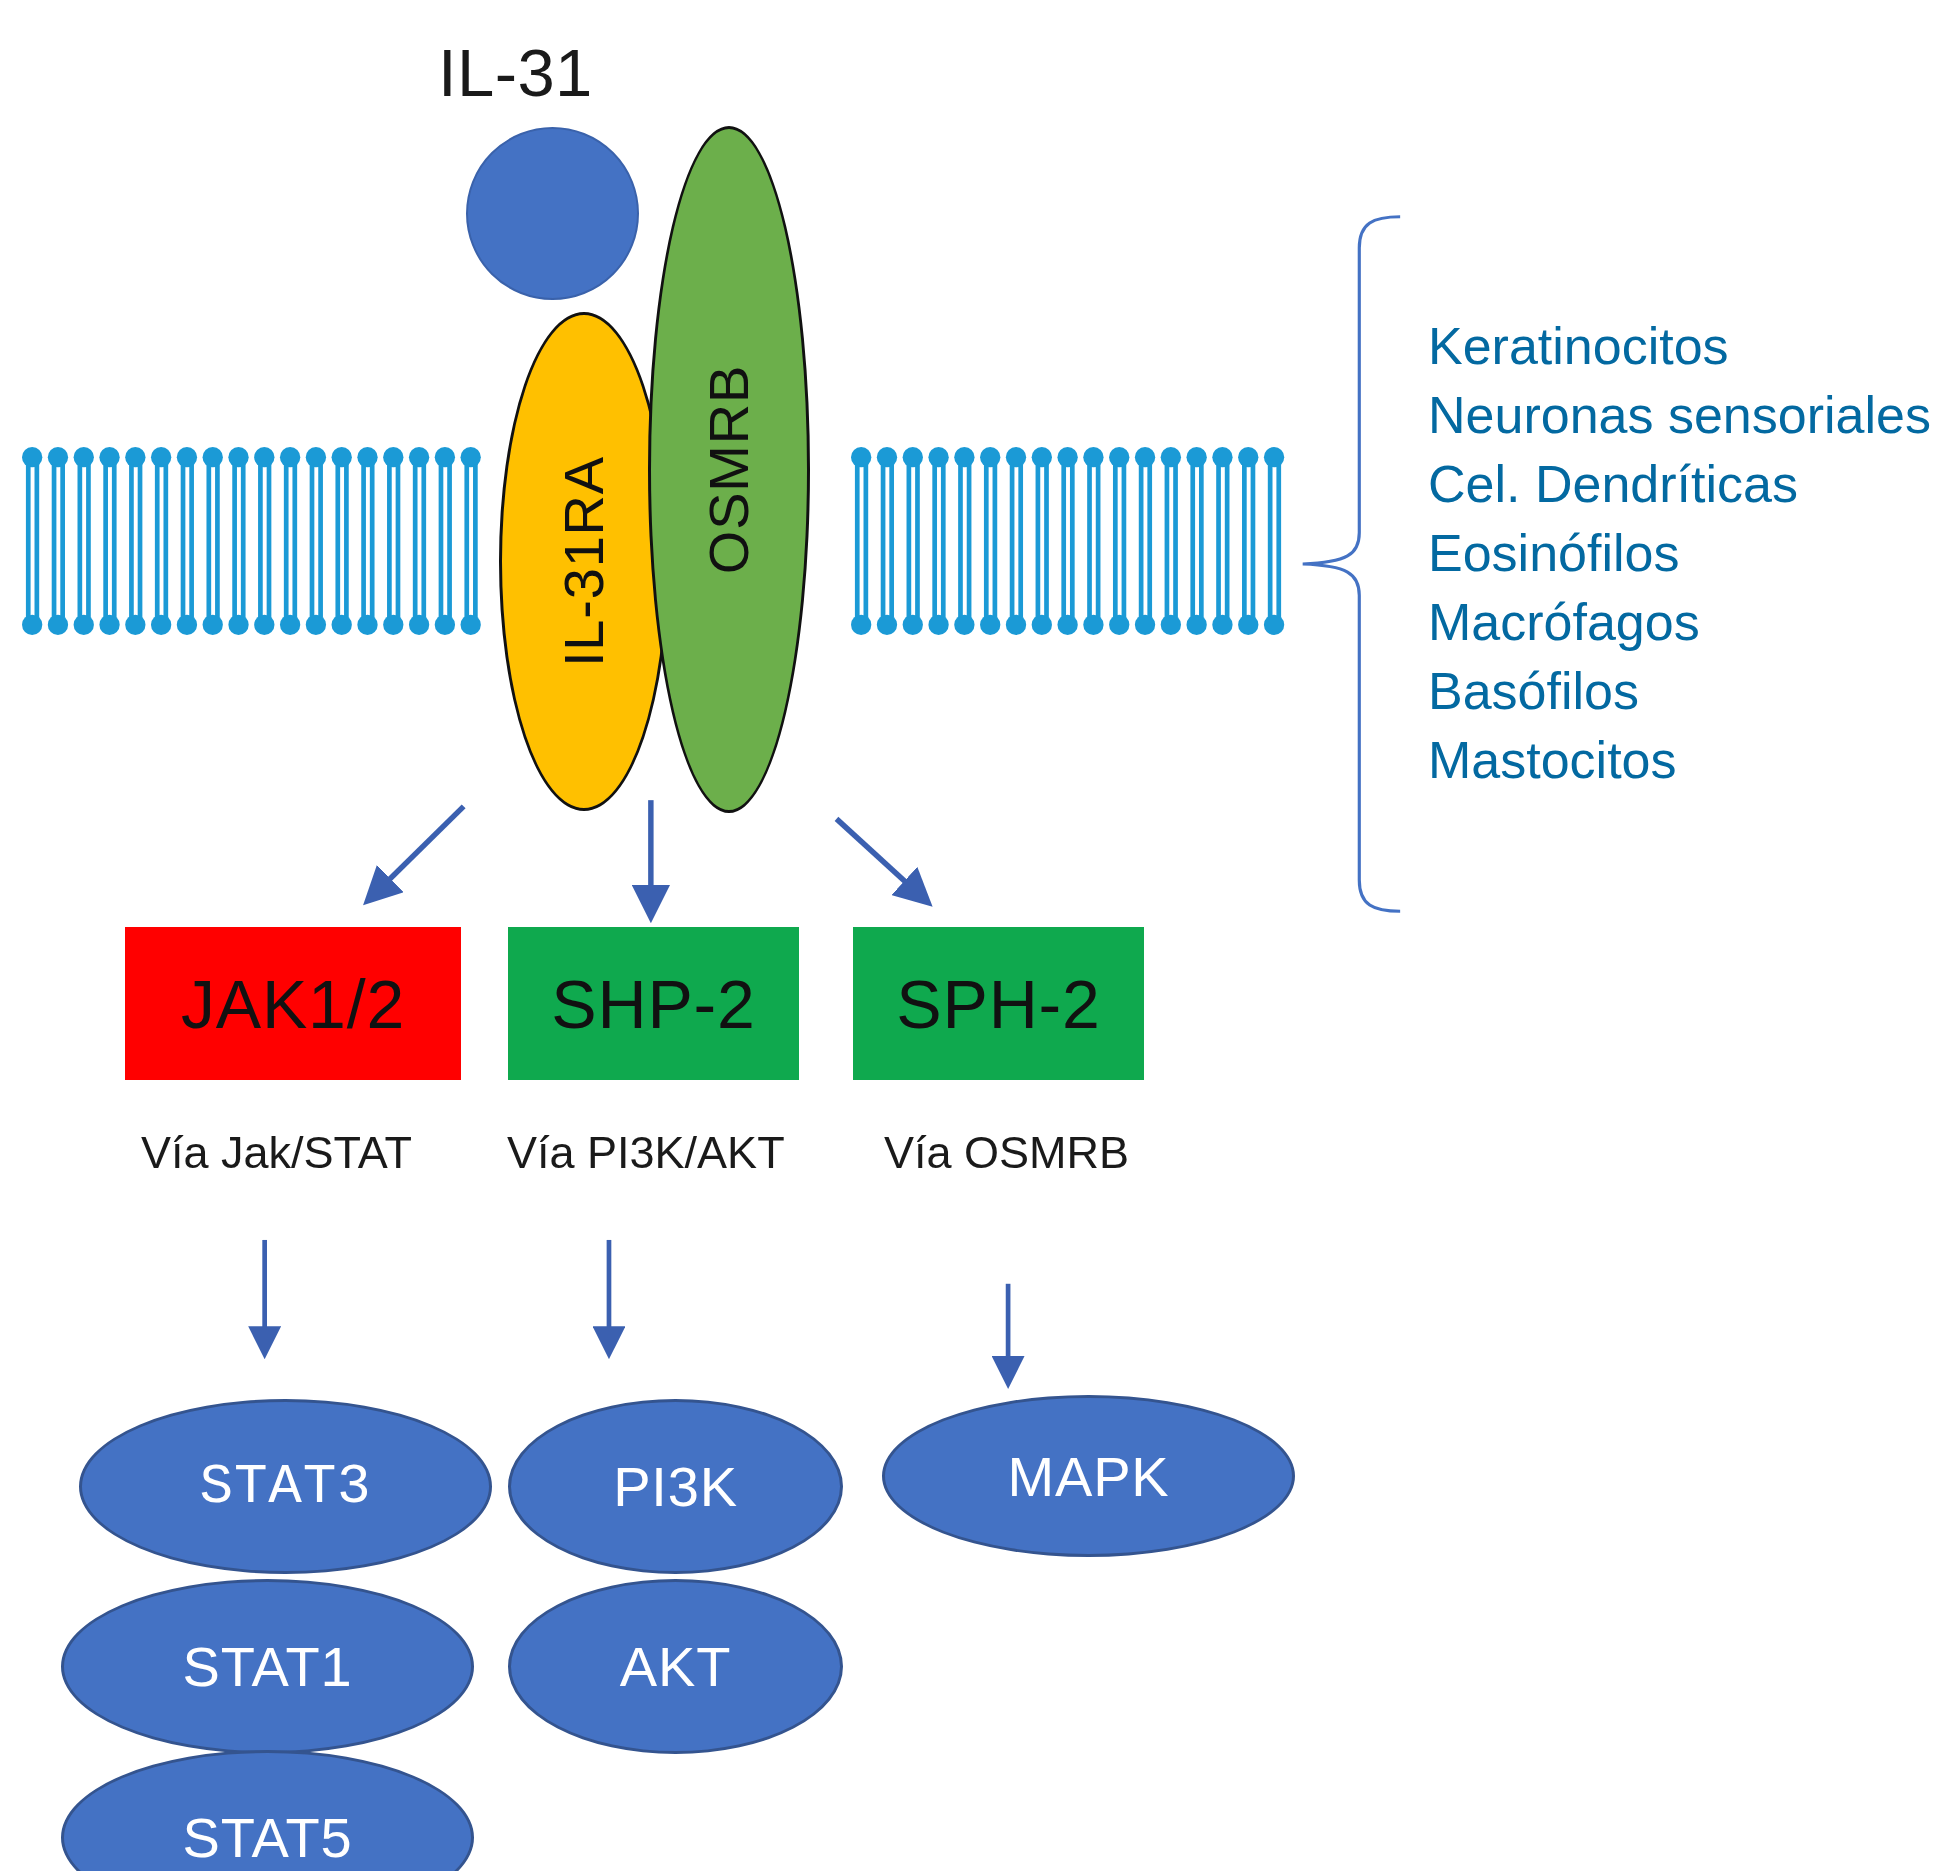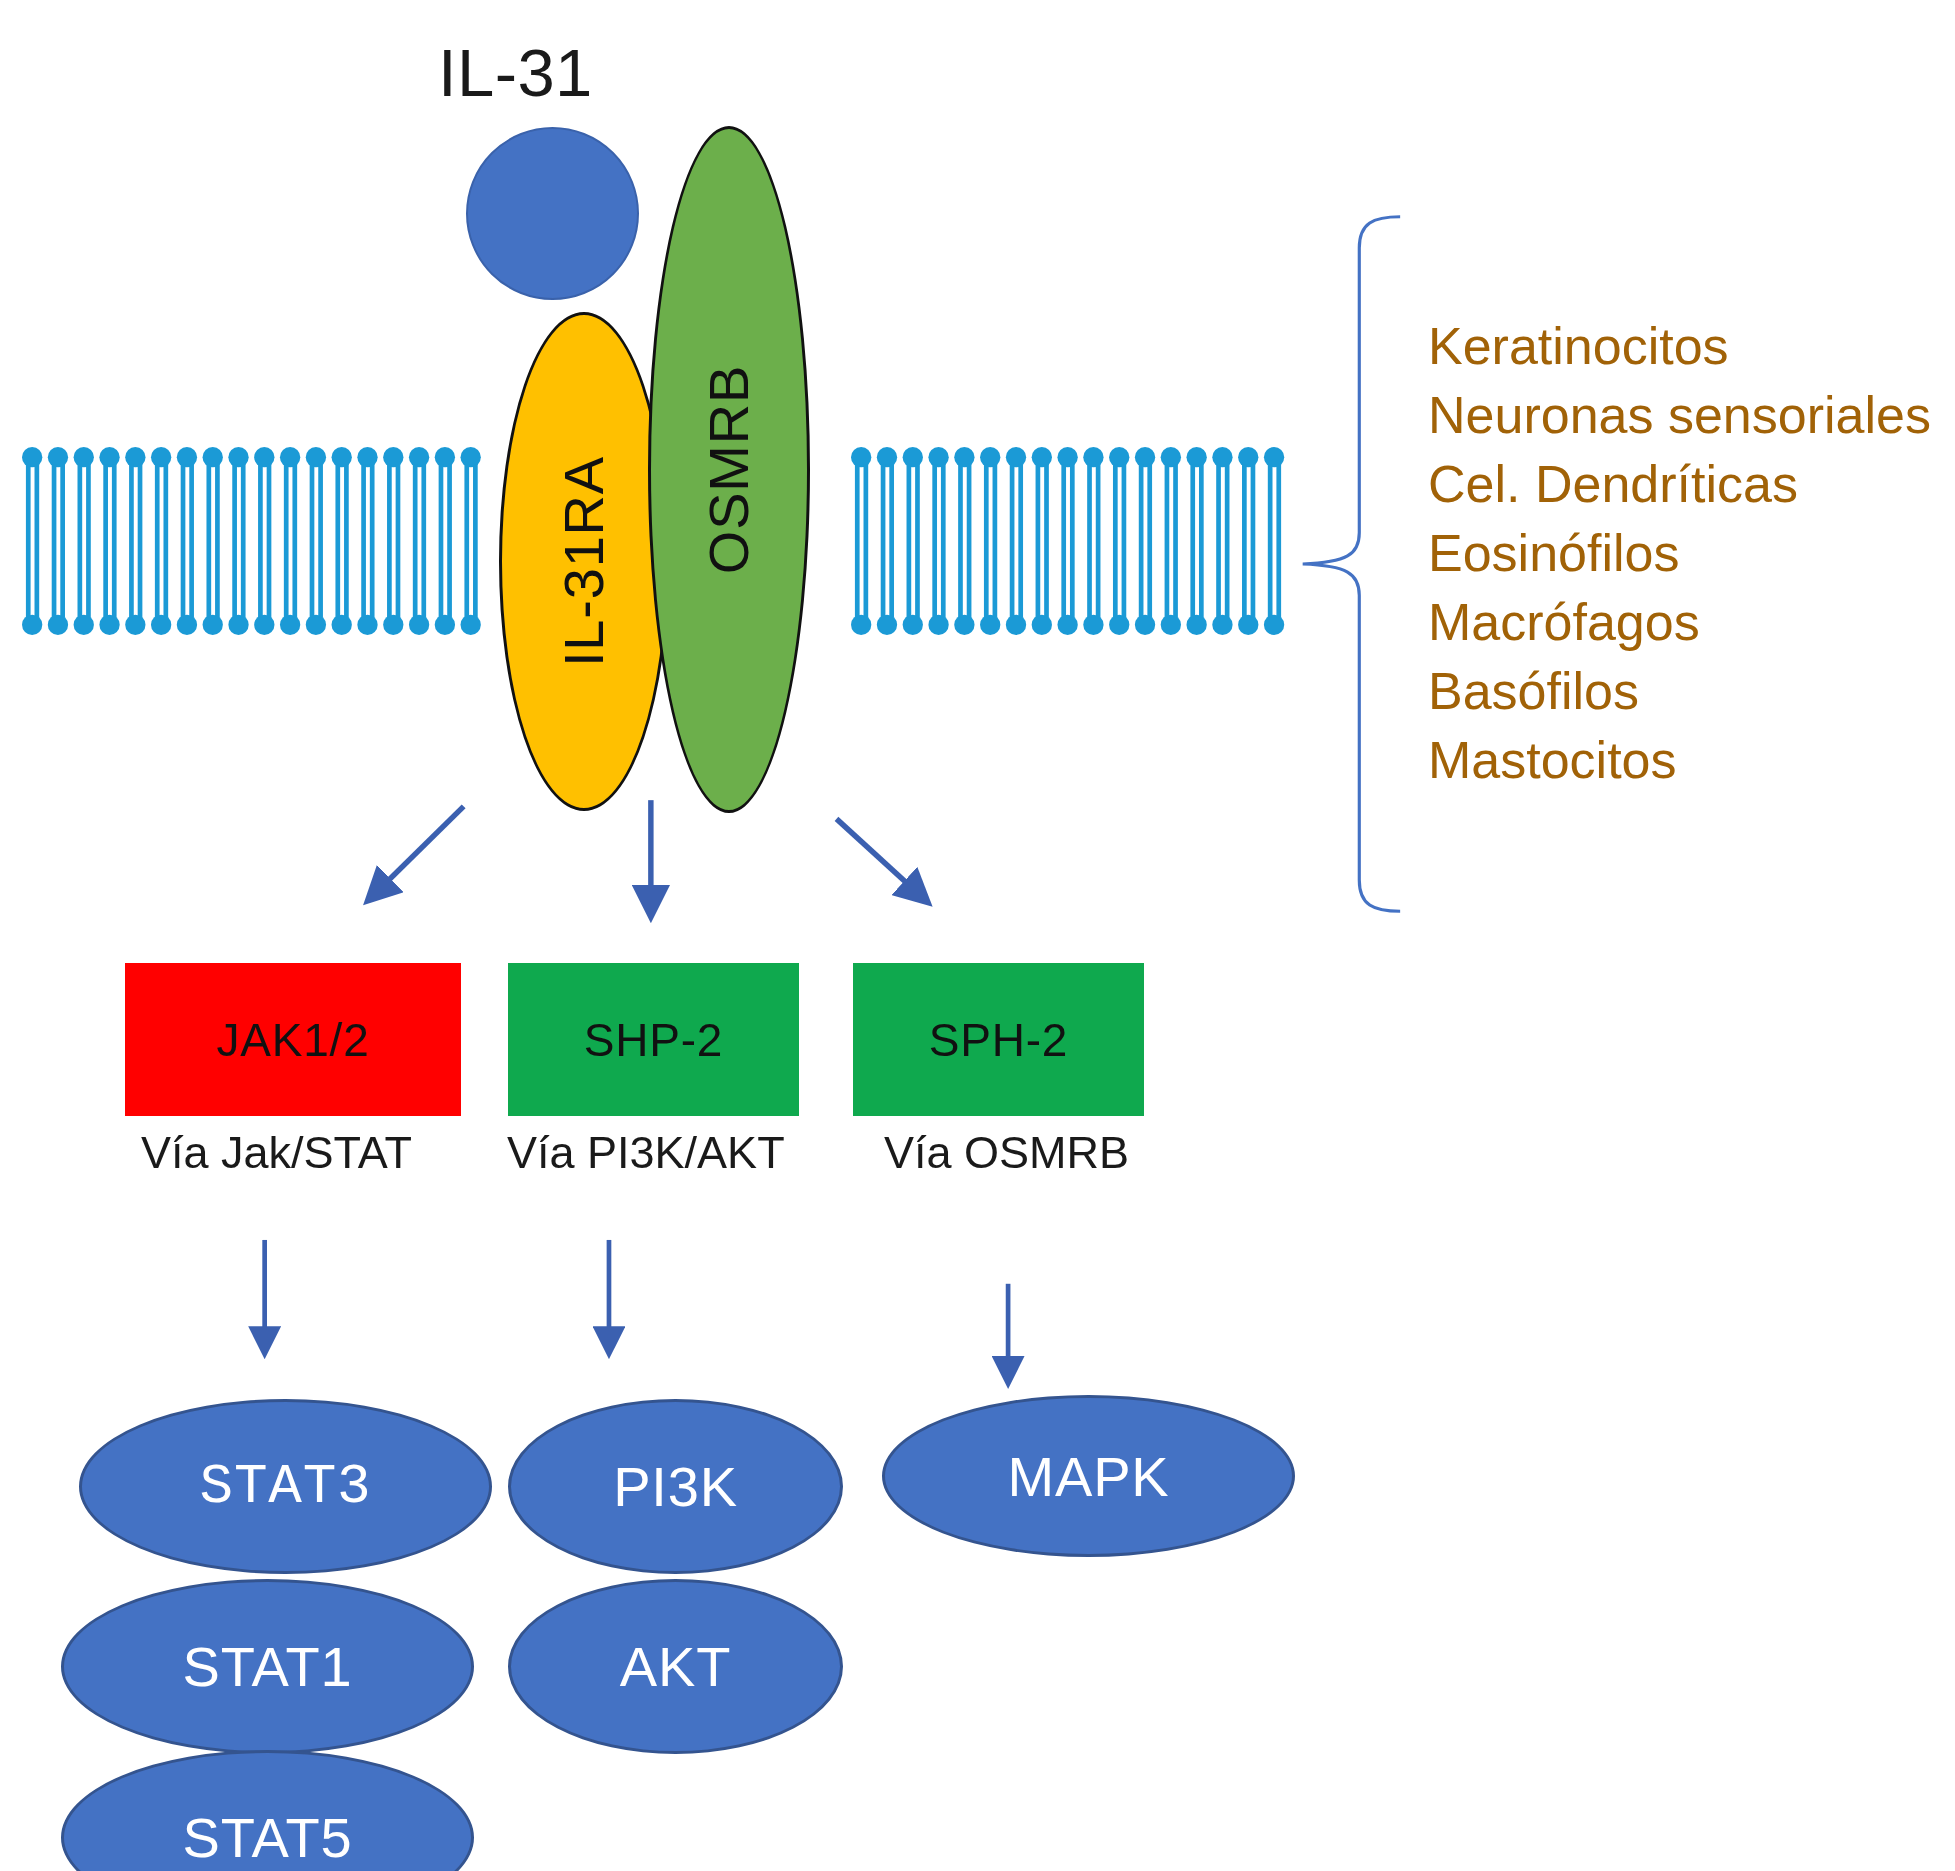--- a/index.html
+++ b/index.html
@@ -77,39 +77,39 @@
   #cell-bracket {
     left: 1298px; top: 180px;
     width: 110px; height: 704px;
   }
   #cell-bracket svg { display:block; width:100%; height:100%; }
 
   #cell-list {
     left: 1428px; top: 280px;
     font-size: 52px;
     line-height: 69px;
-    color: #a16207;
+    color: #0369a1;
     white-space: nowrap;
   }
 
   
   #receptor-arrows {
     left: 297px; top: 751px;
     width: 767px; height: 156px;
   }
   #receptor-arrows svg { display:block; width:100%; height:100%; }
 
   
   .kinase-box {
-    top: 931px;
+    top: 895px;
     height: 153px;
     display: flex;
     align-items: center;
     justify-content: center;
-    font-size: 46px;
+    font-size: 68px;
     color: #111111;
     letter-spacing: 0.8px;
   }
   #kinase-jak  { left: 125px;  width: 336px; background: #FF0000; }
   #kinase-shp  { left: 508px;  width: 291px; background: #0FA94E; }
   #kinase-sph  { left: 853px; width: 291px; background: #0FA94E; }
 
   
   .pathway-label {
     top: 1095px;

